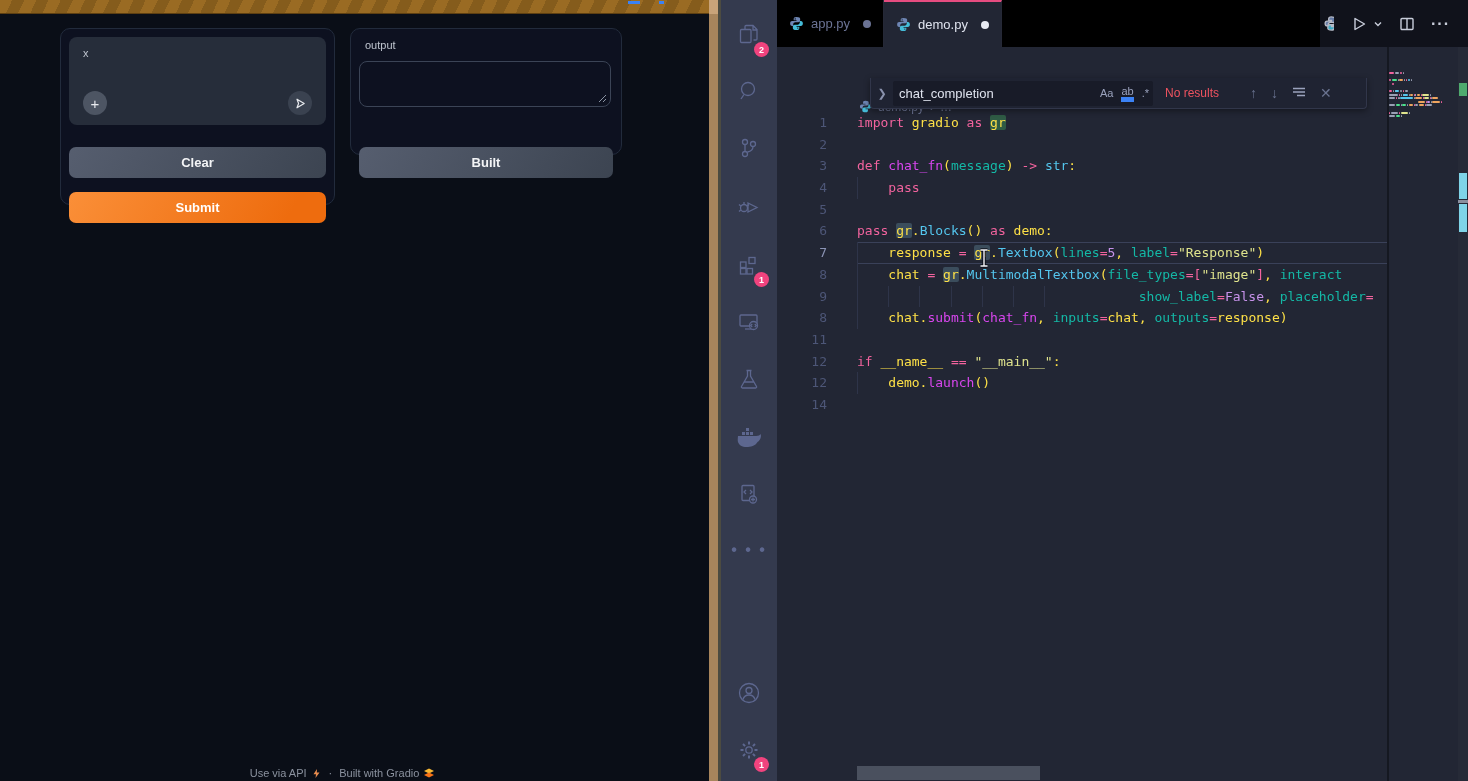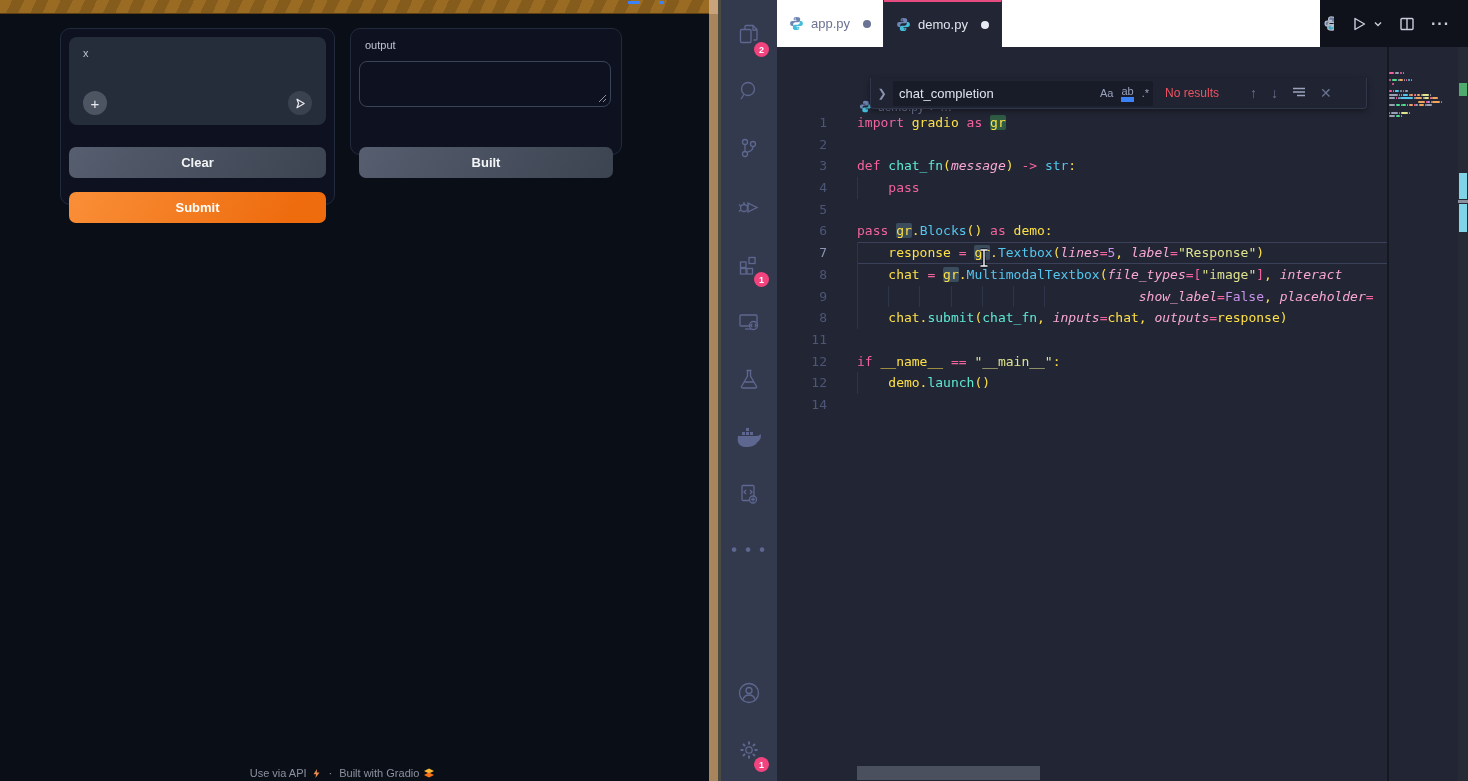--- a/index.html
+++ b/index.html
@@ -49,21 +49,21 @@
   #activitybar { position:absolute; left:0; top:0; width:56px; height:781px; background:#343a4e; }
   .act-item { position:absolute; left:0; width:56px; height:48px; display:flex;
     align-items:center; justify-content:center; color:#5d678f; cursor:pointer; }
   .act-item svg { stroke:#5d678f; fill:none; stroke-width:1.3; }
   .badge { position:absolute; right:8px; bottom:2px; min-width:15px; height:15px; padding:0 3px;
     background:#f1437e; border-radius:8px; color:#fff; font-size:9px; font-weight:bold;
     display:flex; align-items:center; justify-content:center; }
   .dots-glyph { color:#5d678f; font-size:16px; letter-spacing:2px; font-weight:bold; }
 
   
-  #tabbar { position:absolute; left:56px; top:0; right:0; height:47px; background:#ffffff;
+  #tabbar { position:absolute; left:56px; top:0; right:0; height:47px; background:#000000;
     display:flex; }
   .tab { position:relative; height:47px; display:flex; align-items:center; gap:7px;
     padding:0 12px; border-right:1px solid #252836; cursor:pointer; font-size:13px;
     color:#6b7394; white-space:nowrap; }
   .tab.active { background:#222634; color:#dfe3ee; border-top:2px solid #e64c80; }
   .tab .dirty-dot { width:8px; height:8px; border-radius:50%; background:#6b7394; margin-left:6px; }
   .tab.active .dirty-dot { background:#e8ebf3; }
   .tab .tab-desc { font-size:11px; color:#565e7a; margin-left:2px; }
   #tab-actions { margin-left:auto; height:47px; background:#10121b; display:flex;
     align-items:center; gap:16px; padding:0 18px 0 4px; color:#c8cdda; }
@@ -78,23 +78,23 @@
   #editor { position:absolute; left:56px; top:47px; right:0; bottom:0; background:#222634; overflow:hidden; }
   #code-area { position:absolute; left:0; top:0; width:610px; height:734px; padding-top:65px; }
   .code-row { position:relative; display:flex; height:21.7px; line-height:21.7px;
     font-family:"DejaVu Sans Mono","Liberation Mono",monospace; font-size:13px; }
   .gut { flex:none; width:80px; padding-right:30px; text-align:right; color:#4d5677; }
   .code-row.current .gut { color:#8b94b5; }
   .src { position:relative; flex:1; white-space:pre; overflow:hidden; color:#d5d9e6; }
   .code-row.current .src::before { content:''; position:absolute; left:-11px; right:0; top:0; bottom:0;
     border-top:1px solid #3a4159; border-bottom:1px solid #3a4159; pointer-events:none; }
   .guide { position:absolute; top:0; bottom:0; width:1px; background:#2e3449; }
-  .tk-kw { color:#f2639e; } .tk-fn { color:#5eead4; } .tk-cl { color:#54c6ee; }
+  .tk-kw { color:#f2639e; } .tk-fn { color:#d946ef; } .tk-cl { color:#54c6ee; }
   .tk-st { color:#dfe38d; } .tk-nm { color:#c792ea; }
-  .tk-pr { color:#f9a8d4; font-style:italic; } .tk-tx { color:#fde047; }
+  .tk-pr { color:#14b8a6; } .tk-tx { color:#fde047; }
   .hl-sel { background:#2f5b45; border-radius:2px; }
   .hl-word { background:#3b4d5c; border-radius:2px; }
 
   
   #find-widget { position:absolute; left:93px; top:31px; width:497px; height:31px;
     background:#1f2332; border:1px solid #31364a; border-top:none; border-radius:0 0 4px 4px;
     box-shadow:0 2px 6px rgba(0,0,0,.4); display:flex; align-items:center; z-index:5; }
   #find-collapse { width:22px; text-align:center; color:#8a92ad; font-size:11px; cursor:pointer; }
   #find-input-wrap { position:relative; width:260px; height:25px; background:#181b28;
     border-radius:2px; display:flex; align-items:center; }

